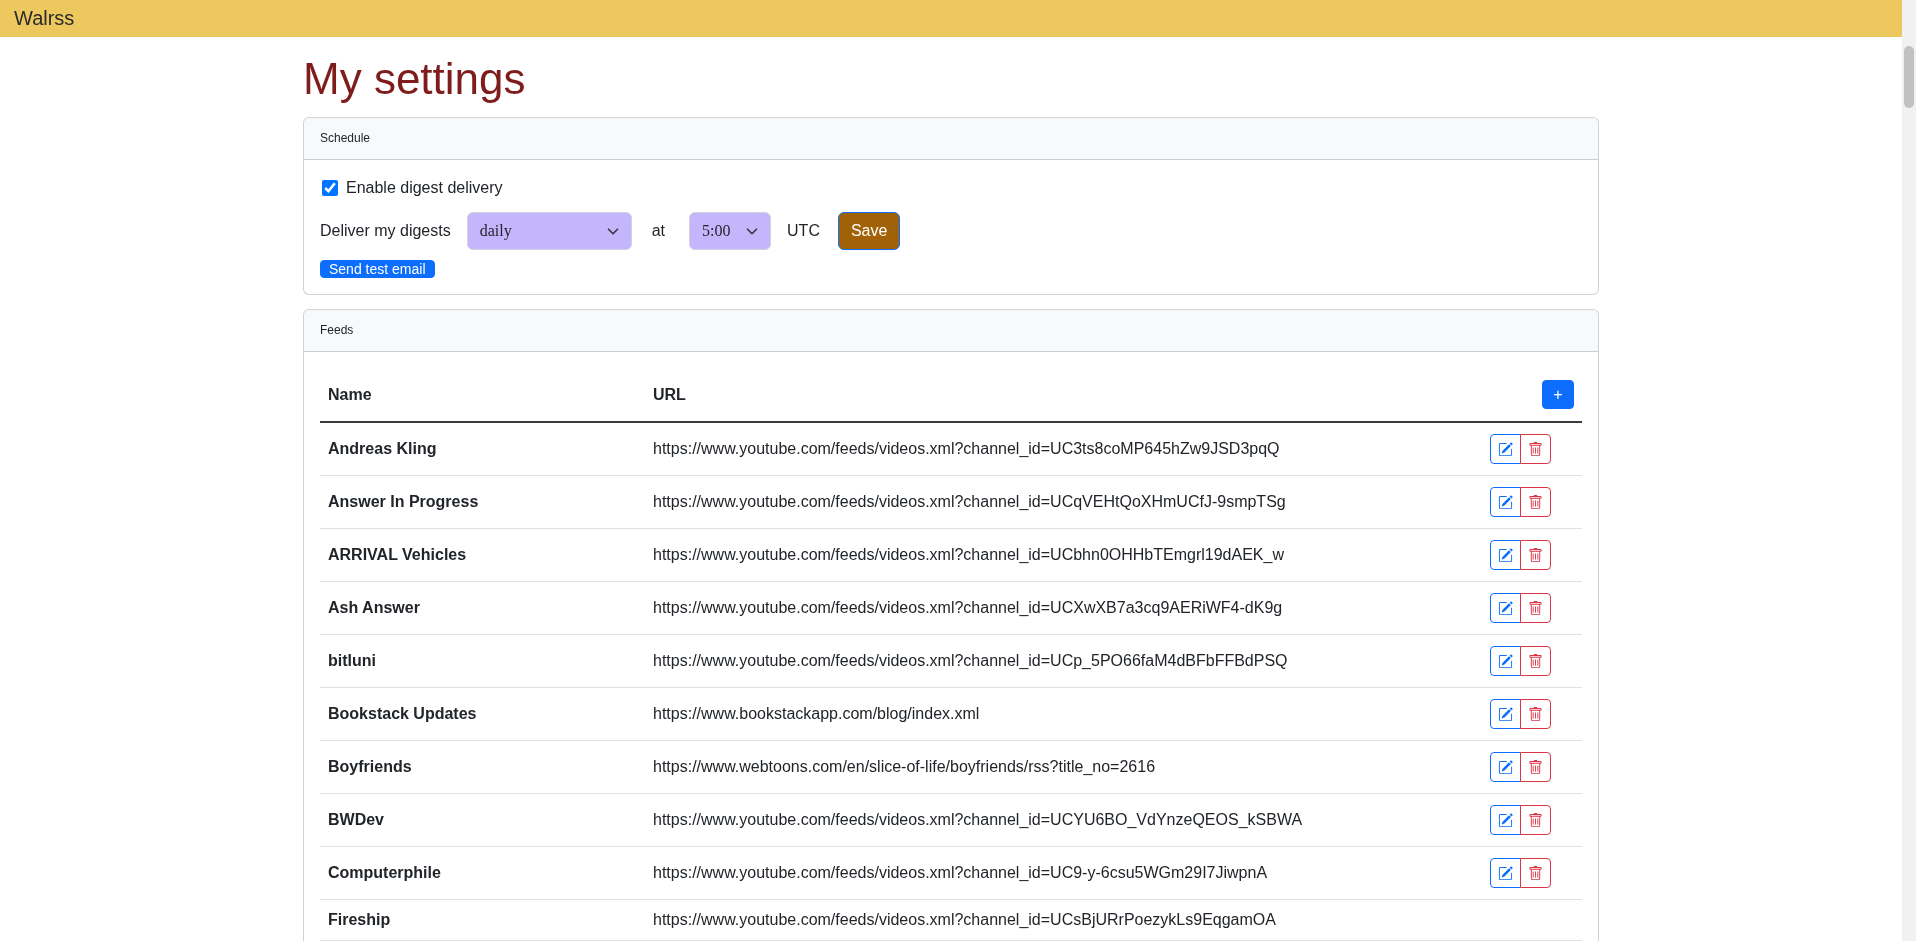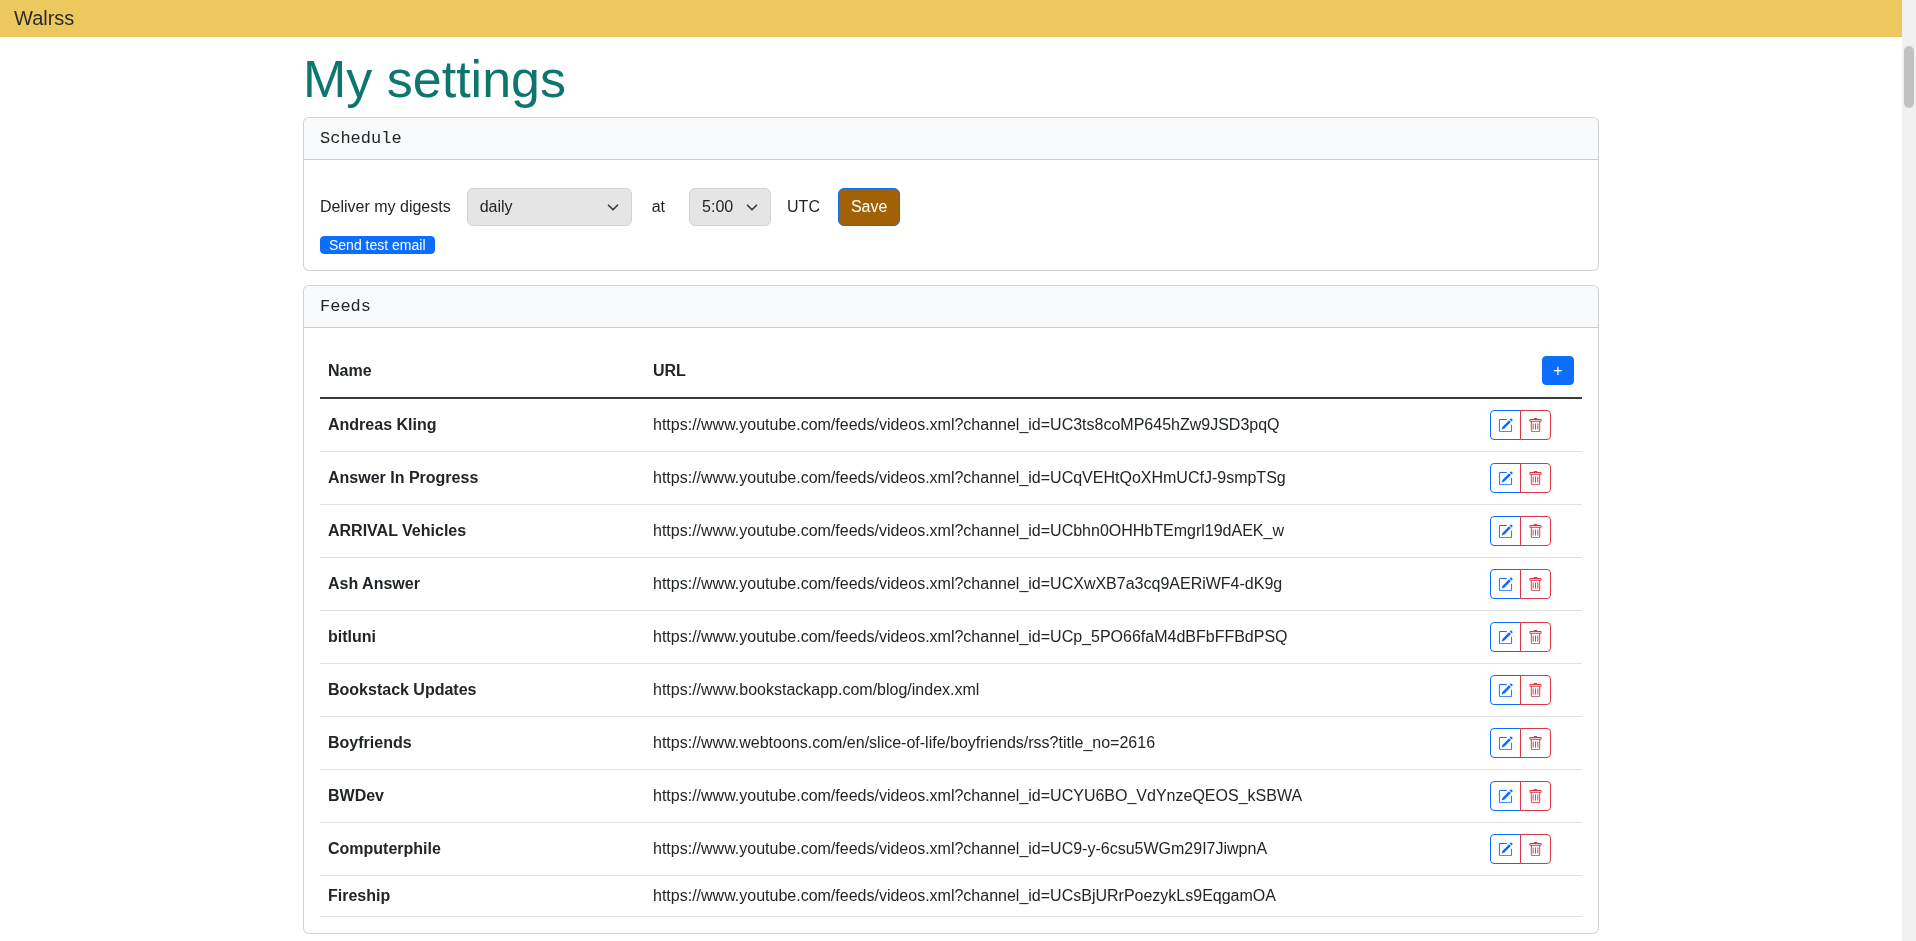--- a/index.html
+++ b/index.html
@@ -18,50 +18,49 @@
   .navbar {
     height: 37px; width: 100%;
     background: #ecc85e;
     display: flex; align-items: center;
     padding: 0 14px;
   }
   .navbar-brand { font-size: 20px; color: #2b2b2b; text-decoration: none; cursor: pointer; }
 
   
   .container { width: 1320px; margin: 0 auto; padding: 0 12px; }
-  h1.page-title { margin: 18px 0 14px; font-size: 52px; line-height: 48px; font-weight: 500; color: #0f766e; }
+  h1.page-title { margin: 18px 0 14px; font-size: 44px; line-height: 48px; font-weight: 500; color: #7f1d1d; }
 
   
   .card {
     border: 1px solid rgba(0,0,0,.175);
     border-radius: 6px;
     background: #fff;
     margin-bottom: 14px;
   }
   .card-header {
     padding: 8px 16px;
     line-height: 25px;
     background: #f8f9fa;
     border-bottom: 1px solid rgba(0,0,0,.175);
     border-radius: 6px 6px 0 0;
-    font-size: 17px;
-    font-family: Liberation Mono, monospace;
+    font-size: 12px;
   }
   .card-body { padding: 16px; }
 
   
   .check-row { display: flex; align-items: center; height: 24px; }
   .check-row input[type="checkbox"] { width: 16px; height: 16px; margin: 0 8px 0 2px; }
   .controls-row { display: flex; align-items: center; margin-top: 12px; }
   .controls-row .lbl { margin-right: 16px; }
   .select {
     display: inline-flex; align-items: center; justify-content: space-between;
     border: 1px solid #ced4da; border-radius: 6px;
     height: 38px; padding: 0 12px;
-    background: #e5e5e5; cursor: pointer;
+    background: #c4b5fd; cursor: pointer; font-family: Liberation Serif, serif;
   }
   .select-frequency { width: 165px; }
   .select-time { width: 82px; margin-left: 24px; margin-right: 16px; }
   .select .chev { margin-left: 10px; flex: 0 0 auto; }
   .at-lbl { margin-left: 20px; }
   .tz-lbl { margin-right: 18px; }
   .btn {
     display: inline-flex; align-items: center; justify-content: center;
     border: 1px solid transparent; cursor: pointer;
     font-family: inherit;
@@ -138,20 +137,24 @@
   </nav>
 
   <div class="container">
 
     <h1 class="page-title">My settings</h1>
 
     <div class="card">
       <div class="card-header">Schedule</div>
       <div class="card-body">
 
+        <label class="check-row">
+          <input type="checkbox" checked="" style="">
+          <span>Enable digest delivery</span>
+        </label>
 
         <div class="controls-row">
           <span class="lbl">Deliver my digests</span>
 
           <div class="select select-frequency">
             <span>daily</span>
             <span class="chev">
               <svg width="12" height="9" viewBox="0 0 16 12">
                   <path d="M2 3l6 6 6-6" stroke="#343a40" stroke-width="2.2" fill="none" stroke-linecap="round" stroke-linejoin="round"></path>
                 </svg>

